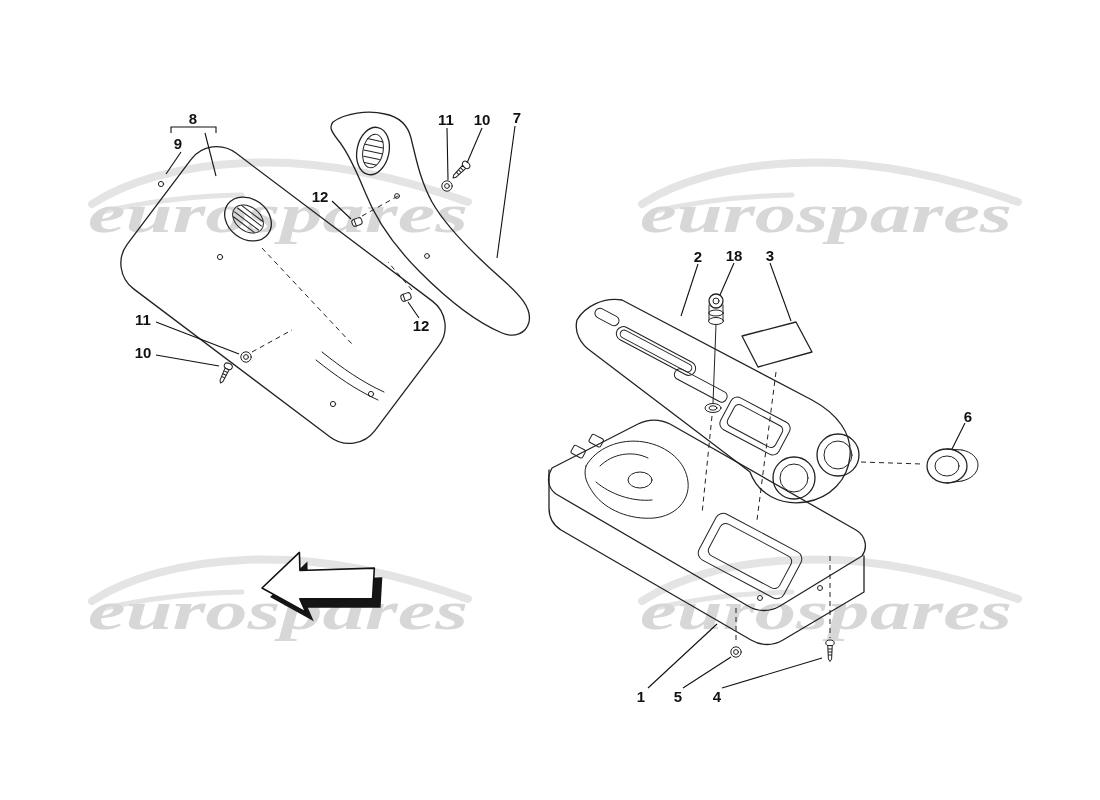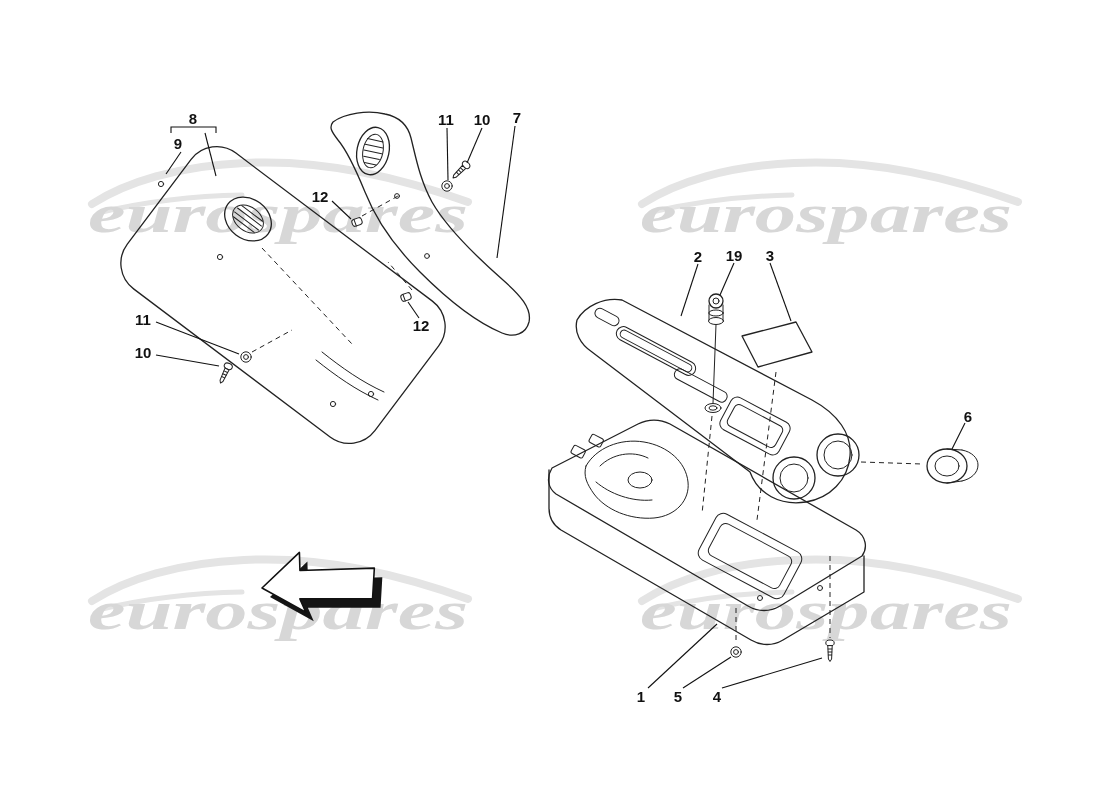--- a/index.html
+++ b/index.html
@@ -239,21 +239,21 @@
     <span class="part-label" style="left:193px;top:118px">8</span>
     <span class="part-label" style="left:178px;top:143px">9</span>
     <span class="part-label" style="left:446px;top:119px">11</span>
     <span class="part-label" style="left:482px;top:119px">10</span>
     <span class="part-label" style="left:517px;top:117px">7</span>
     <span class="part-label" style="left:320px;top:196px">12</span>
     <span class="part-label" style="left:421px;top:325px">12</span>
     <span class="part-label" style="left:143px;top:319px">11</span>
     <span class="part-label" style="left:143px;top:352px">10</span>
     <span class="part-label" style="left:698px;top:256px">2</span>
-    <span class="part-label" style="left:734px;top:255px">19</span>
+    <span class="part-label" style="left:734px;top:255px">18</span>
     <span class="part-label" style="left:770px;top:255px">3</span>
     <span class="part-label" style="left:968px;top:416px">6</span>
     <span class="part-label" style="left:641px;top:696px">1</span>
     <span class="part-label" style="left:678px;top:696px">5</span>
     <span class="part-label" style="left:717px;top:696px">4</span>
   </div>
 
 </div>
 
 </body></html>

